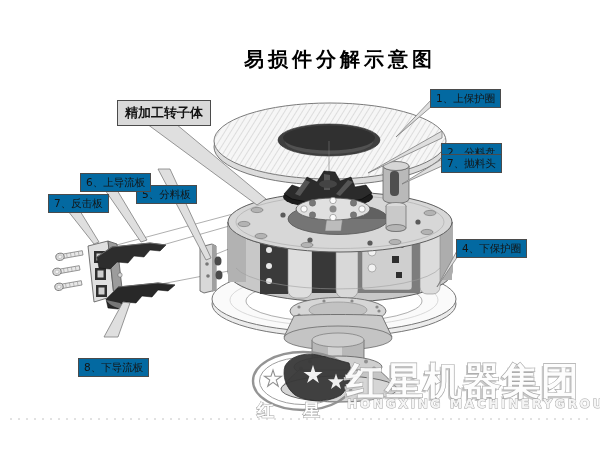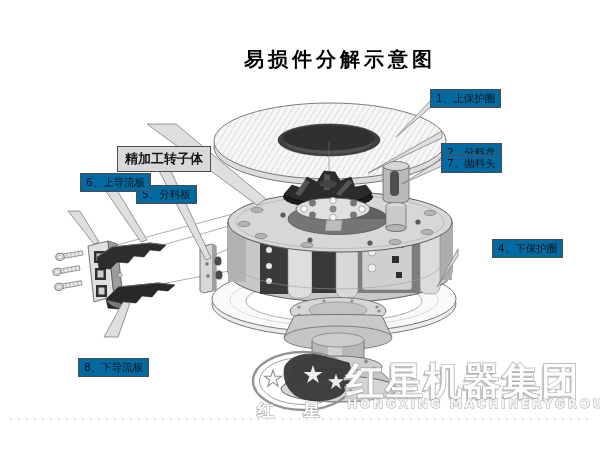--- a/index.html
+++ b/index.html
@@ -237,21 +237,22 @@
       <text x="344" y="396" font-size="38" font-weight="bold" style="letter-spacing:1px" fill="#c6c6c6">红星机器集团</text>
       <text x="346" y="394" font-size="38" font-weight="bold" style="letter-spacing:1px" fill="#fdfdfd" stroke="#a3a3a3" stroke-width="1.3" paint-order="stroke">红星机器集团</text>
       <text x="347" y="408" font-size="12.5" font-weight="bold" style="letter-spacing:2.4px" fill="#f5f5f5" stroke="#a0a0a0" stroke-width="0.9" paint-order="stroke">HONGXING MACHINERYGROUP</text>
     </g>
 
     <line x1="10" y1="419" x2="593" y2="419" stroke="#c4c4c4" stroke-width="1" stroke-dasharray="2 6"></line>
   </svg>
 
   <div class="title">易损件分解示意图</div>
 
-  <div class="callout rotor" style="left:117px;top:100px;margin-top:46px;">精加工转子体</div>
+  <div class="callout rotor" style="left:117px;top:100px;">精加工转子体</div>
   <div class="callout" style="left:430px;top:89px;">1、上保护圈</div>
   <div class="callout" style="left:441px;top:127px;margin-top:16px;">2、分料盘</div>
   <div class="callout" style="left:441px;top:154px;">7、抛料头</div>
-  <div class="callout" style="left:456px;top:239px;margin-left:36px;">4、下保护圈</div>
+  <div class="callout" style="left:456px;top:239px;">4、下保护圈</div>
   <div class="callout" style="left:136px;top:152px;margin-top:33px;">5、分料板</div>
   <div class="callout" style="left:80px;top:173px;">6、上导流板</div>
+  <div class="callout" style="left:48px;top:194px;">7、反击板</div>
   <div class="callout" style="left:78px;top:337px;margin-top:21px;">8、下导流板</div>
 </div>
 
 </body></html>

